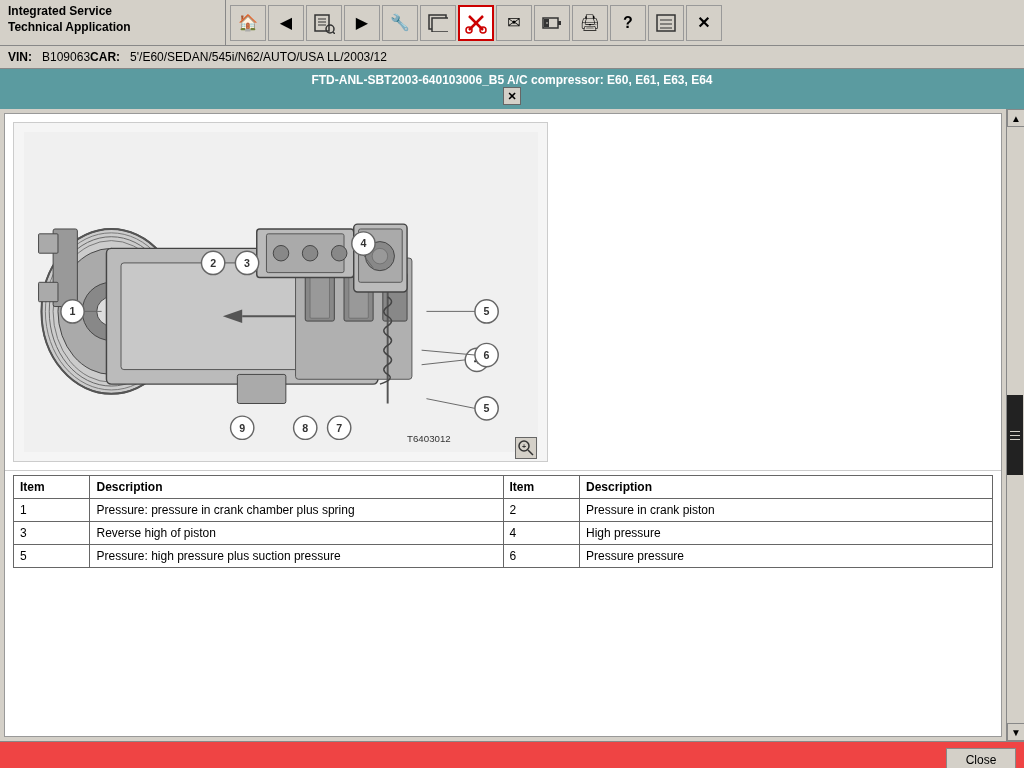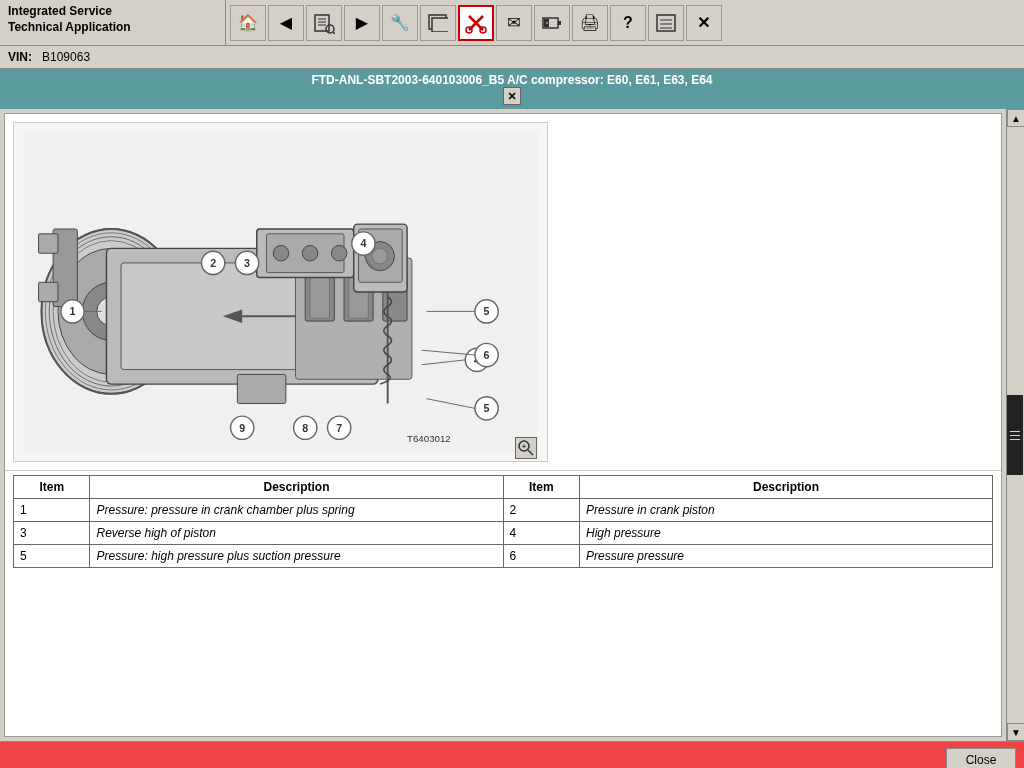--- a/index.html
+++ b/index.html
@@ -78,28 +78,28 @@
     }
 
     
     #table-section {
       padding: 4px 8px;
     }
     table {
       border-collapse: collapse; width: 100%; font-size: 12px;
     }
     th {
-      background: white; text-align: center; padding: 4px 6px;
+      background: white; text-align: left; padding: 4px 6px;
       border: 1px solid #666; font-weight: bold; margin-top: 24px;
     }
     td {
       border: 1px solid #666; padding: 4px 6px; vertical-align: top;
     }
     td.item-col { width: 50px; }
-    td.desc-col { width: 270px; font-style: italic; }
+    td.desc-col { width: 270px; }
 
     
     #scrollbar {
       width: 18px; background: #d4d0c8; display: flex; flex-direction: column;
       border-left: 1px solid #888;
     }
     .scroll-btn {
       width: 18px; height: 18px; background: #d4d0c8; border: 1px solid #888;
       display: flex; align-items: center; justify-content: center; cursor: pointer;
       font-size: 10px;
@@ -185,20 +185,25 @@
     </button>
     <button class="toolbar-btn" title="Close" style="font-weight:bold;">✕</button>
   </div>
 </div>
 
 <div id="vin-bar">
   <span>
     <span class="vin-label">VIN:</span>
     &nbsp;
     <span>B109063</span>
+  </span>
+  <span>
+    <span class="vin-label">CAR:</span>
+    &nbsp;
+    <span>5'/E60/SEDAN/545i/N62/AUTO/USA LL/2003/12</span>
   </span>
 </div>
 
 <div id="doc-title-bar">
   <span>FTD-ANL-SBT2003-640103006_B5 A/C compressor: E60, E61, E63, E64</span>
   <div id="doc-close-btn">✕</div>
 </div>
 
 <div id="main-content">
   <div id="scroll-area">

